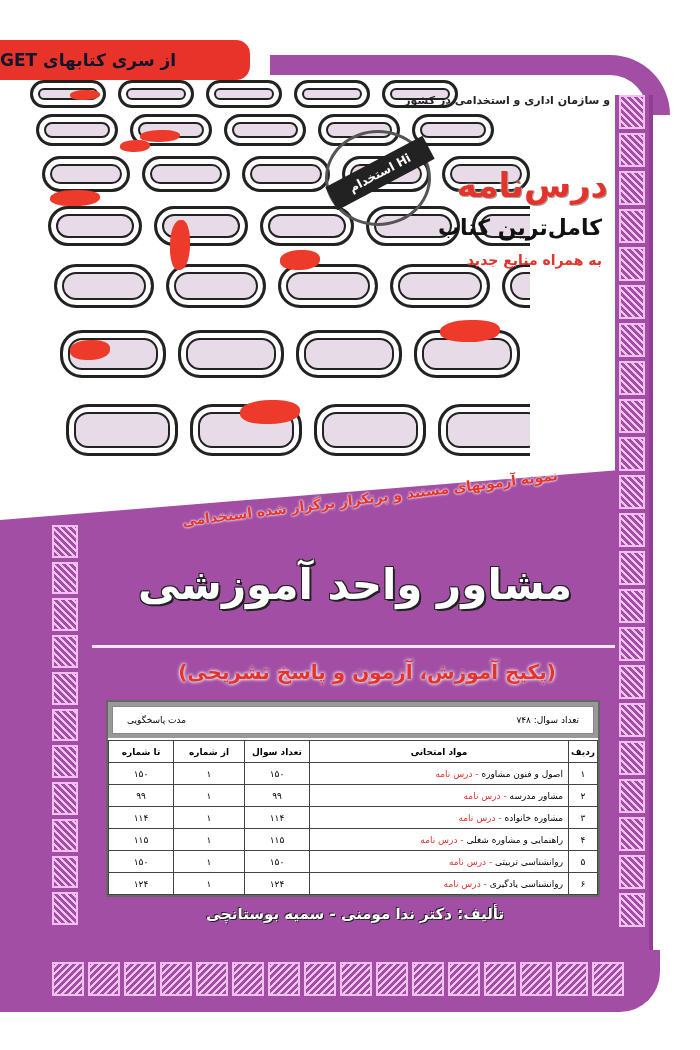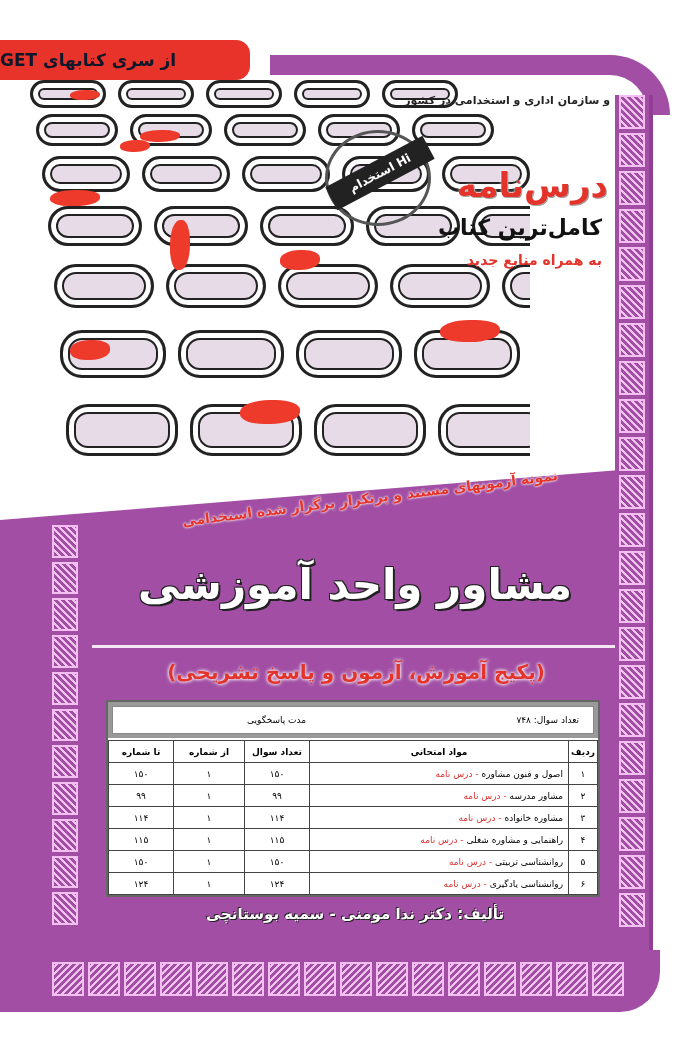--- a/index.html
+++ b/index.html
@@ -28,21 +28,21 @@
   .tagline{right:90px;top:92px;width:270px;font-size:11px;font-weight:bold;color:#222;text-align:right;direction:rtl;line-height:17px;}
   .brand{right:92px;top:165px;font-size:34px;font-weight:bold;color:#e3332a;direction:rtl;text-shadow:0 0 3px #fff, 1px 1px 0 #777;}
   .subtitle{right:98px;top:215px;font-size:22px;font-weight:bold;color:#111;direction:rtl;}
   .note{right:98px;top:252px;font-size:14px;font-weight:bold;color:#e3332a;direction:rtl;}
   
   .panel{left:0;top:470px;width:620px;height:495px;background:#a14ea4;clip-path:polygon(0 50px,100% 0,100% 100%,0 100%);}
   .left-strip{left:40px;top:525px;width:50px;height:400px;}
   .slanted{left:150px;top:490px;width:440px;font-size:14px;font-weight:bold;color:#e3332a;direction:rtl;transform:rotate(-7deg);text-align:center;text-shadow:0 0 2px #fff,0 0 3px #fff;}
   .main-title{left:100px;top:560px;width:510px;text-align:center;font-size:42px;font-weight:bold;color:#fff;direction:rtl;text-shadow:2px 2px 0 #222,-1px -1px 0 #222,1px -1px 0 #222,-1px 1px 0 #222;}
   .divider{left:92px;top:645px;width:523px;height:3px;background:#f5e6f5;}
-  .package{left:101px;top:660px;width:510px;text-align:center;font-size:20px;font-weight:bold;color:#e3332a;direction:rtl;text-shadow:0 0 3px #fff,0 0 4px #fff;}
+  .package{left:112px;top:660px;width:510px;text-align:center;font-size:20px;font-weight:bold;color:#e3332a;direction:rtl;text-shadow:0 0 3px #fff,0 0 4px #fff;}
   
   .table-wrap{left:106px;top:700px;width:490px;background:#fff;border:2px solid #666;}
   .info-bar{margin:4px;border:1px solid #888;height:26px;background:#fff;display:flex;justify-content:space-between;align-items:center;padding:0 14px;font-size:9px;direction:rtl;box-shadow:0 0 0 4px #999;}
   table{width:100%;border-collapse:collapse;direction:rtl;font-size:9px;margin-top:6px;}
   th,td{border:1px solid #444;height:19px;text-align:center;}
   th{font-weight:bold;}
   td.subj{text-align:right;padding-right:5px;}
   .tag{color:#d33;}
   .author{left:100px;top:905px;width:510px;text-align:center;font-size:15px;font-weight:bold;color:#fff;direction:rtl;text-shadow:1px 1px 0 #222,-1px -1px 0 #222;}
   .bottom-band{left:0;top:950px;width:660px;height:62px;background:#a14ea4;border-bottom-right-radius:40px;}
@@ -155,21 +155,21 @@
 </div>
 
 <div class="abs slanted">نمونه آزمونهای مستند و پرتکرار برگزار شده استخدامی</div>
 <div class="abs main-title">مشاور واحد آموزشی</div>
 <div class="abs divider"></div>
 <div class="abs package">(پکیج آموزش، آزمون و پاسخ تشریحی)</div>
 
 <div class="abs table-wrap">
   <div class="info-bar">
     <span>تعداد سوال: ۷۴۸</span>
-    <span style="margin-left:120px;">مدت پاسخگویی</span>
+    <span style="">مدت پاسخگویی</span>
   </div>
   <table>
     <thead>
       <tr>
         <th style="width:26px">ردیف</th>
         <th>مواد امتحانی</th>
         <th style="width:62px">تعداد سوال</th>
         <th style="width:68px">از شماره</th>
         <th style="width:62px">تا شماره</th>
       </tr>

